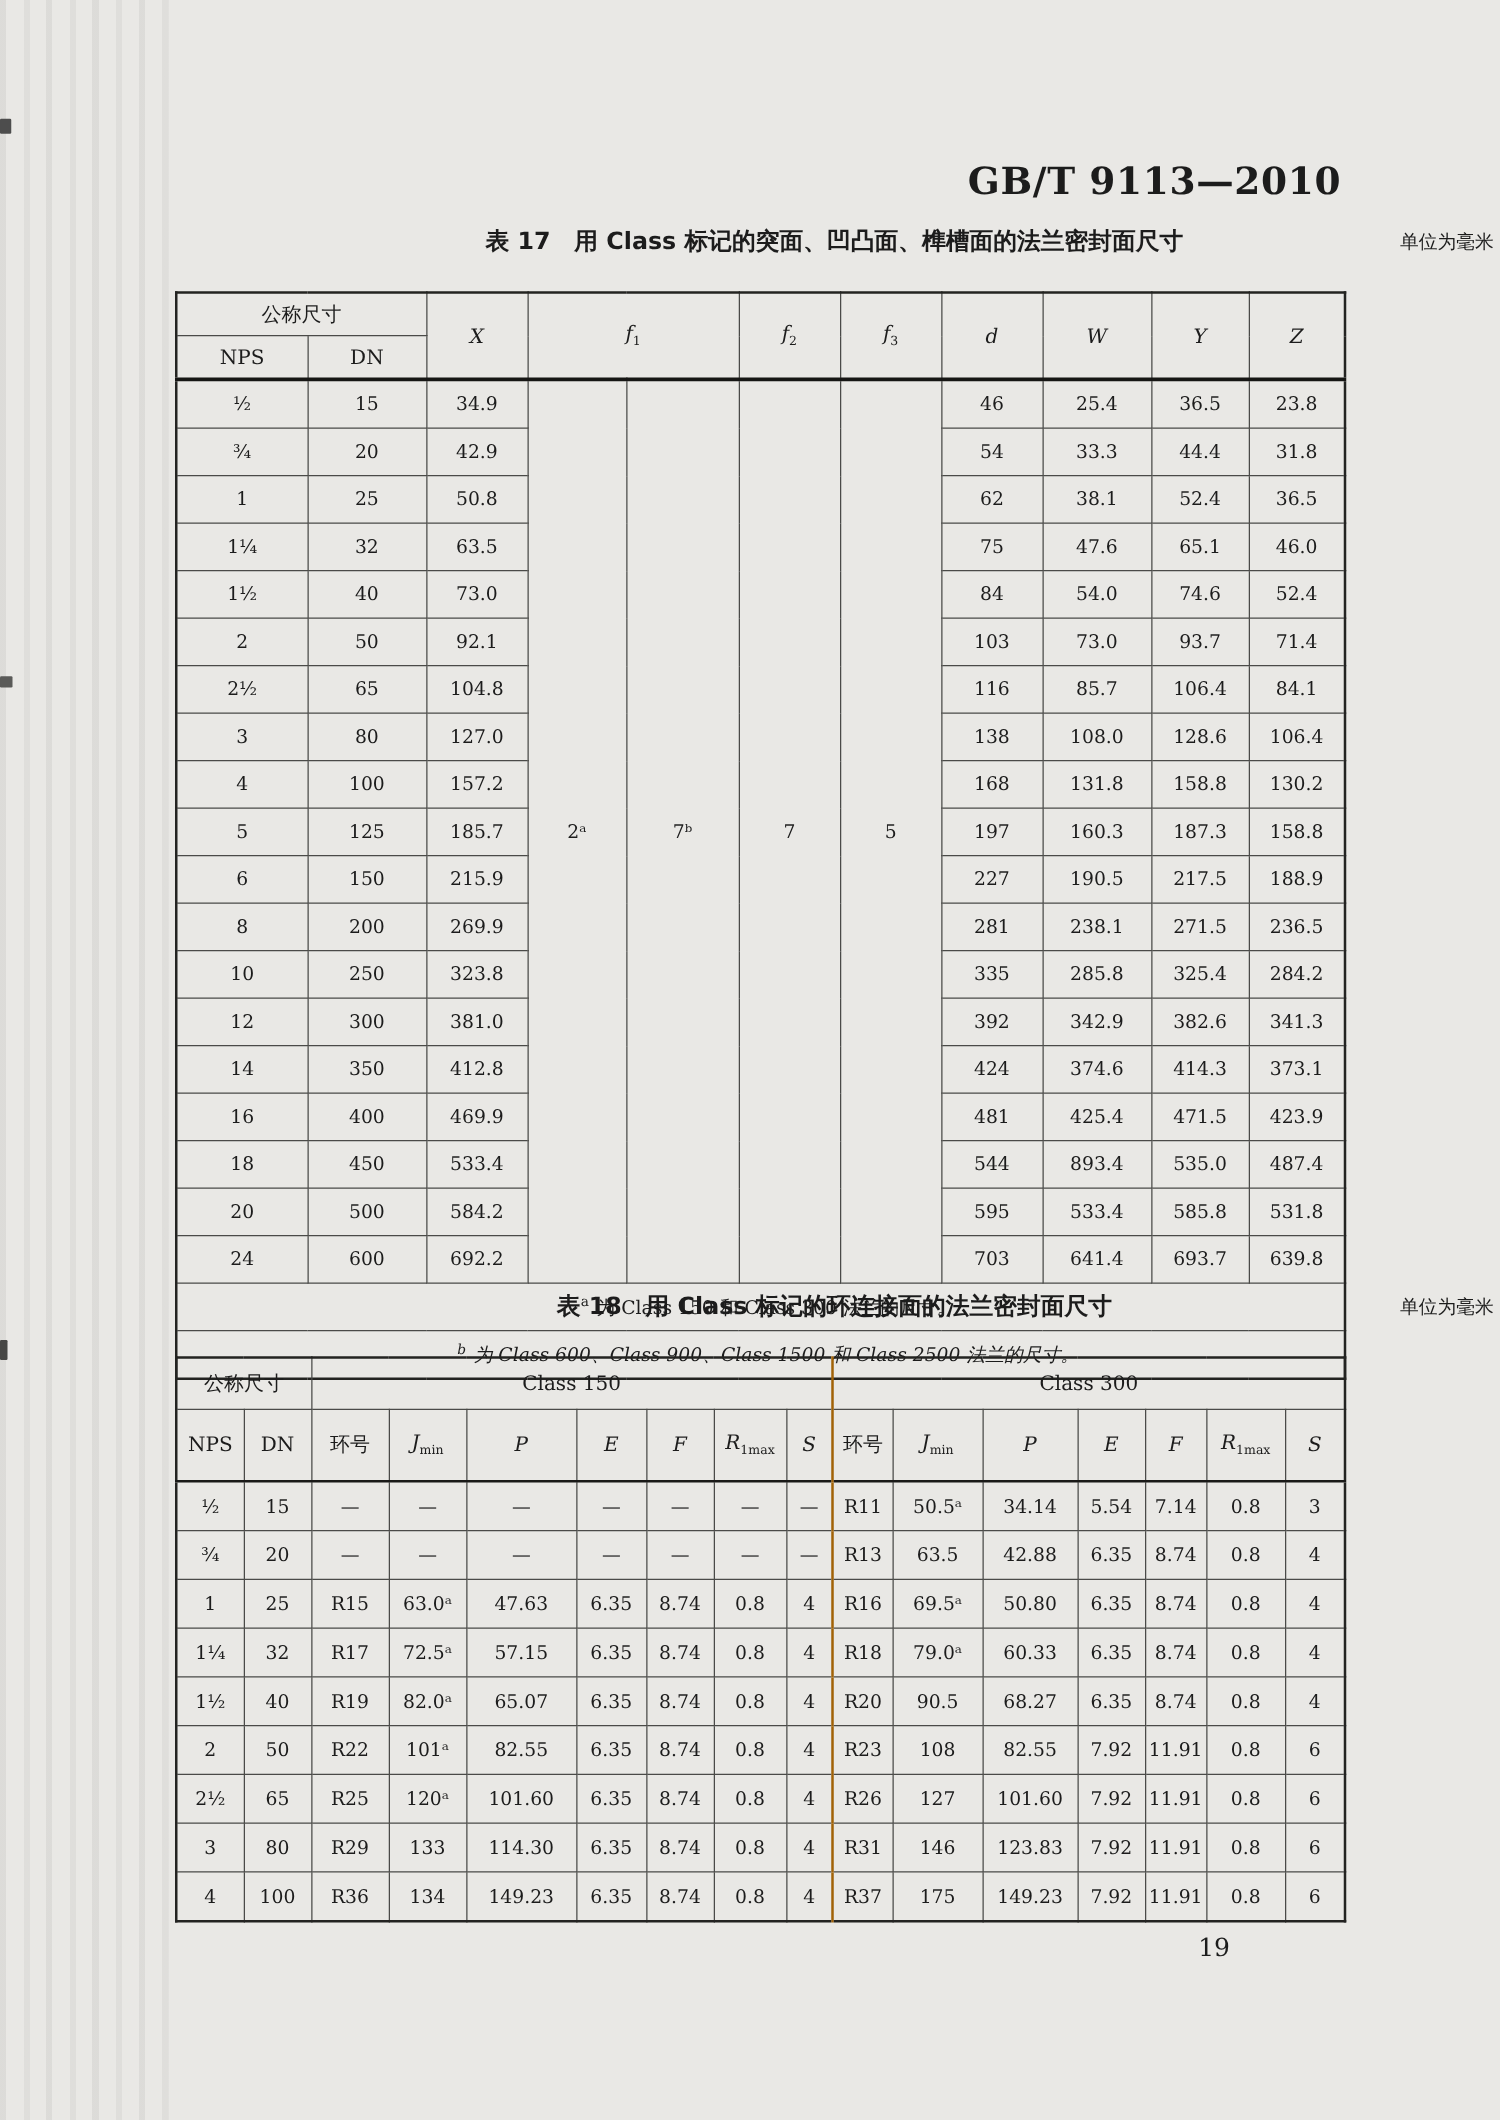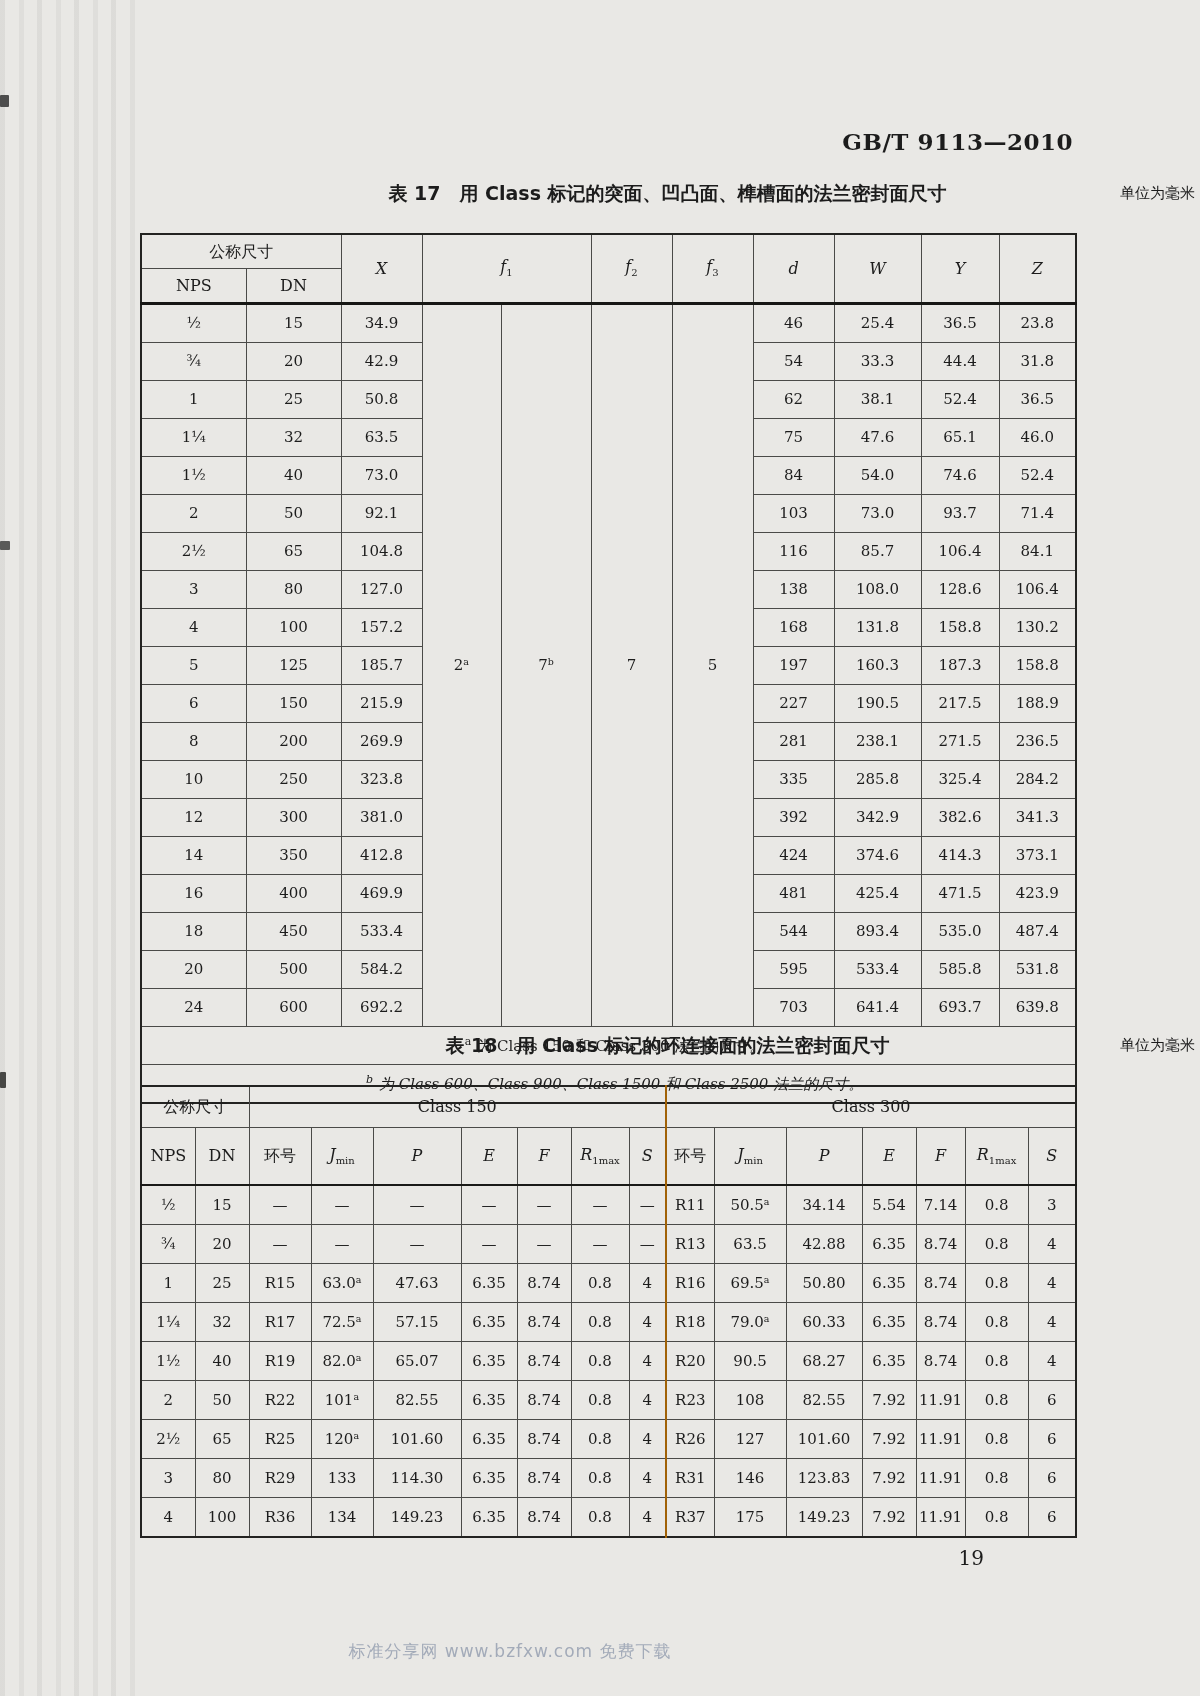--- a/index.html
+++ b/index.html
@@ -20,21 +20,21 @@
     background:repeating-linear-gradient(90deg,rgba(110,110,108,0.10) 0 5px,rgba(0,0,0,0) 5px 19px,
       rgba(90,90,88,0.07) 19px 24px,rgba(0,0,0,0) 24px 37px);
   }
   .artifact{position:absolute;background:#4d4d4d;border-radius:1px;}
   #artifact-1{left:0;top:94.5px;width:9px;height:12px;}
   #artifact-2{left:0;top:541px;width:10px;height:9px;background:#5a5a58;}
   #artifact-3{left:0;top:1072px;width:6px;height:16px;background:#474745;}
 
   #doc-number{
     position:absolute;top:128px;right:127px;
-    font-weight:bold;font-size:23px;letter-spacing:0.5px;
+    font-weight:bold;font-size:30px;letter-spacing:0.5px;
   }
   .table-block{position:absolute;left:140px;width:1055px;}
   #t17-block{top:178px;}
   #t18-block{top:1030px;}
   .caption{position:relative;height:30px;line-height:30px;}
   .caption .cap-title{
     display:block;text-align:center;
     font-family:"DejaVu Sans","Liberation Sans",sans-serif;
     font-weight:bold;font-size:19px;
   }
@@ -522,14 +522,13 @@
             <td>7.92</td>
             <td>11.91</td>
             <td>0.8</td>
             <td>6</td>
           </tr>
         </tbody>
     </table>
   </div>
 
   <div id="page-number">19</div>
-  <div id="watermark">标准分享网 www.bzfxw.com 免费下载</div>
 </div>
 
 </body></html>

